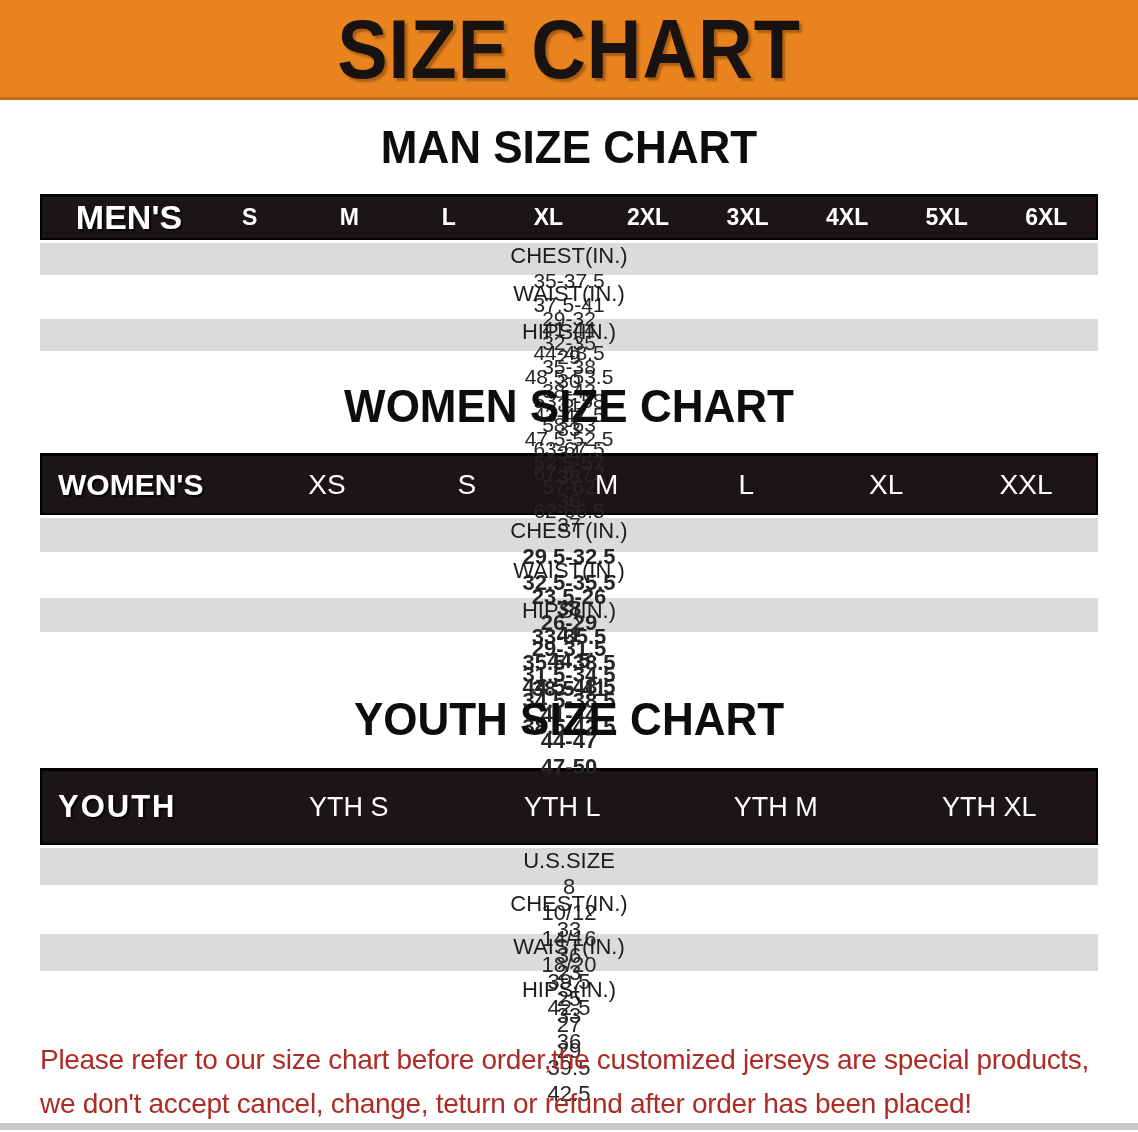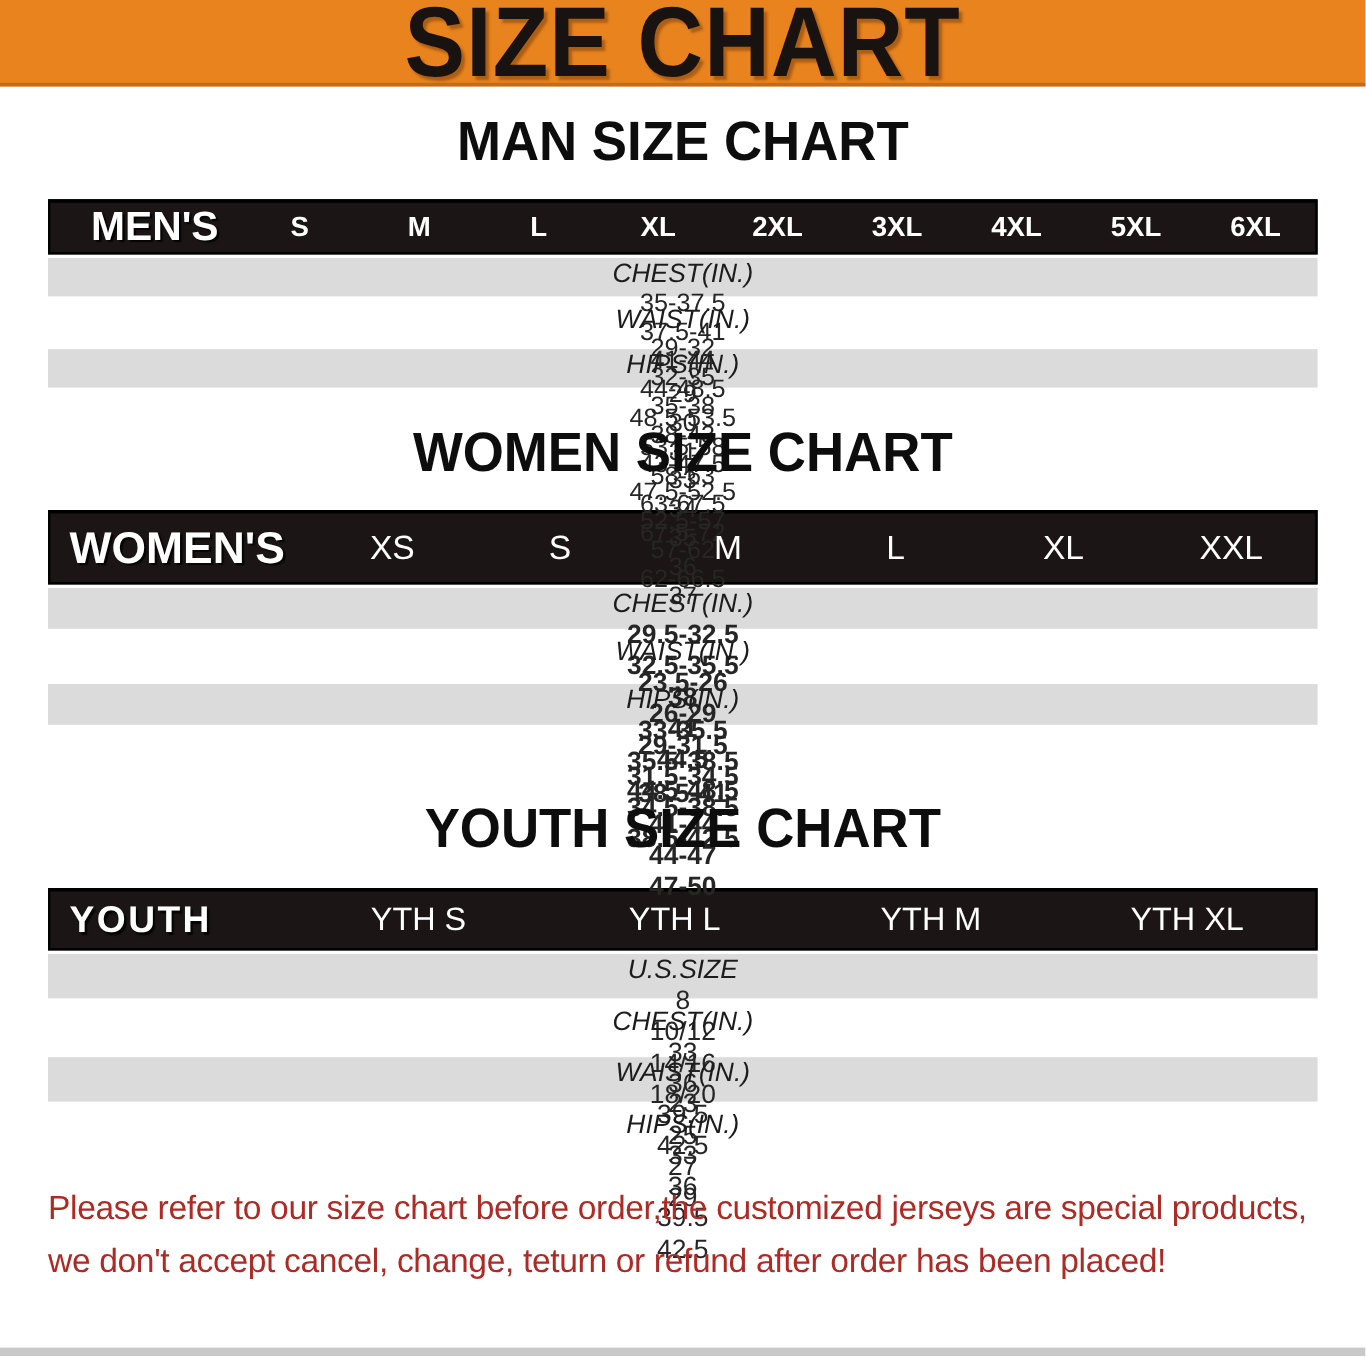--- a/index.html
+++ b/index.html
@@ -4,21 +4,21 @@
 <style>
   * { box-sizing: border-box; margin: 0; padding: 0; }
   html, body {
     width: 1138px; height: 1132px;
     background: #ffffff;
     font-family: "Liberation Sans", sans-serif;
     overflow: hidden;
     position: relative;
   }
   .banner {
-    height: 72px;
+    height: 100px;
     background: var(--banner-bg, #E8831E);
     border-bottom: 3px solid #c56a16;
     display: flex; align-items: center; justify-content: center;
   }
   .banner-title {
     font-size: 78px;
     font-weight: bold;
     color: #181210;
     letter-spacing: 1px;
     line-height: 1;
@@ -49,51 +49,50 @@
     align-items: center;
   }
   .t-header {
     background: var(--table-header-bg, #1B1615);
     border: 2px solid #000;
     border-top-width: 3px;
     color: #ffffff;
   }
   .men   .t-header { height: 46px; --label-w: 158px; }
   .women .t-header { height: 62px; --label-w: 215px; }
-  .youth .t-header { height: 52px; --label-w: 200px; }
+  .youth .t-header { height: 77px; --label-w: 200px; }
 
   .t-label {
     font-weight: bold;
     padding-left: 16px;
     white-space: nowrap;
     text-shadow: 2px 2px 1px rgba(0,0,0,0.8);
   }
   .men   .t-label { font-size: 34px; text-align: center; }
-  .women .t-label { font-size: 37px; }
+  .women .t-label { font-size: 30px; }
   .youth .t-label { font-size: 31px; letter-spacing: 2px; }
 
   .t-col-header { text-align: center; white-space: nowrap; }
   .men   .t-col-header { font-size: 23px; font-weight: bold; }
   .women .t-col-header { font-size: 28px; font-weight: normal; }
   .youth .t-col-header { font-size: 27px; font-weight: normal; }
 
   .t-row { margin-top: 6px; }
   .t-row:nth-of-type(2) { margin-top: 3px; }
   .t-row.grey  { background: var(--row-grey, #DBDBDB); }
   .t-row.white { background: #ffffff; }
   .men   .t-row { height: 32px; }
   .women .t-row { height: 34px; }
   .youth .t-row { height: 37px; }
 
   .t-row-label {
     text-align: center;
     font-size: 22px;
     color: #1c1c1c;
     white-space: nowrap;
-    font-style: italic;
   }
   .t-cell {
     text-align: center;
     color: #262626;
     white-space: nowrap;
   }
   .men   .t-cell { font-size: 21px; }
   .women .t-cell { font-size: 22px; font-weight: bold; }
   .youth .t-cell { font-size: 22px; }
 

